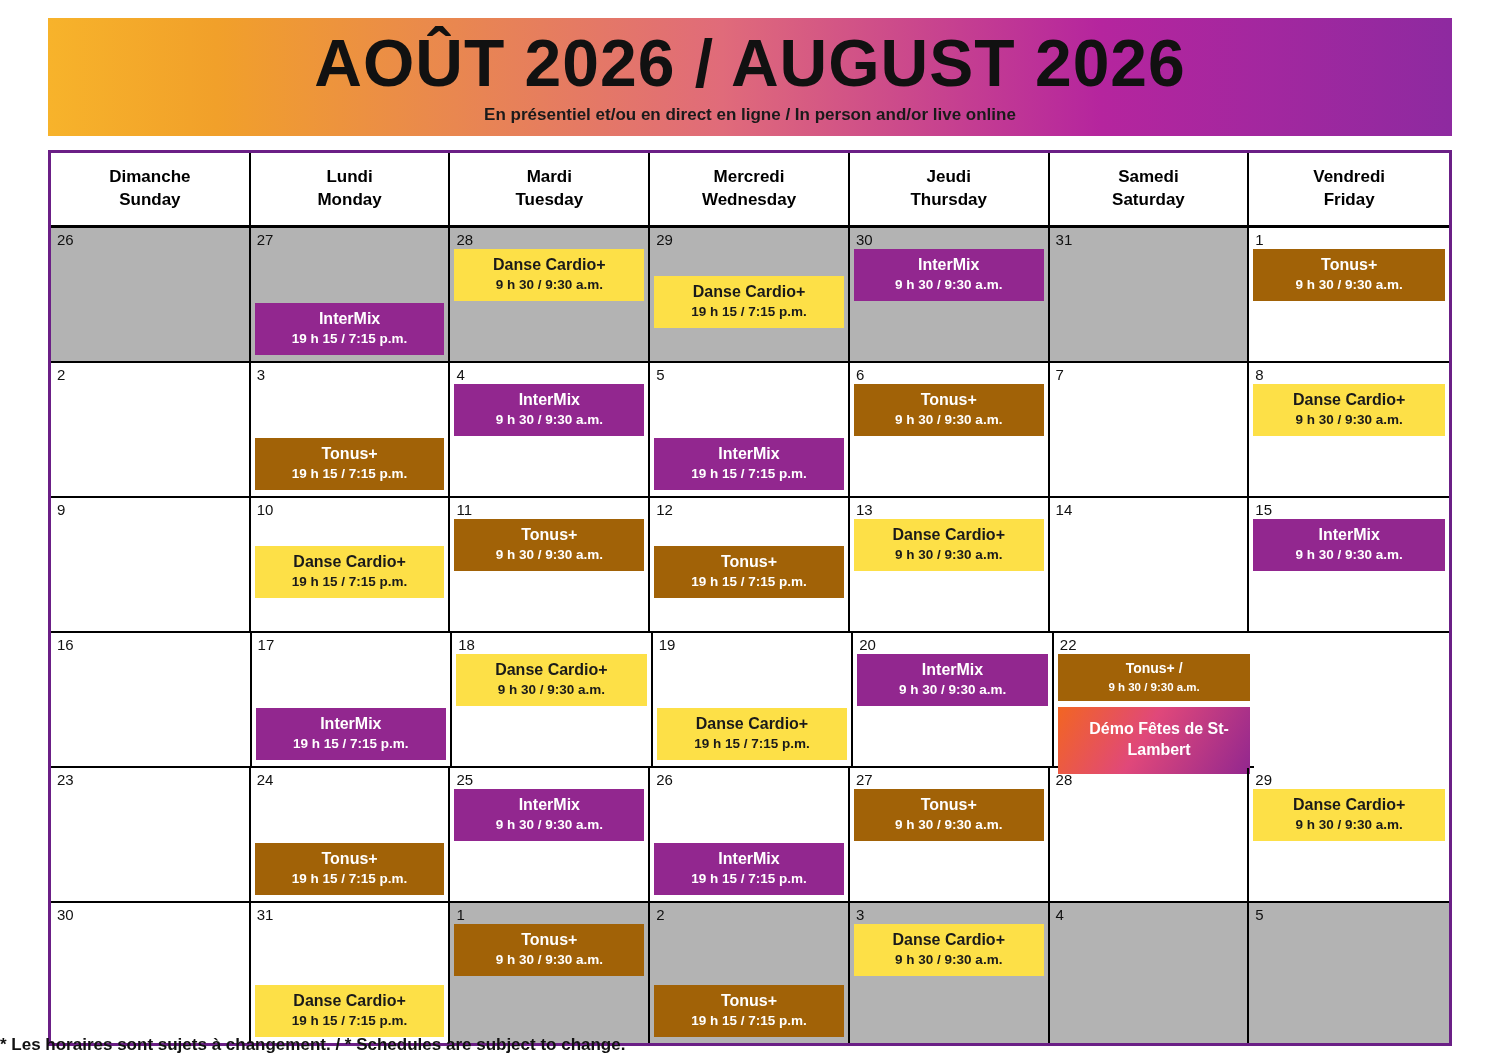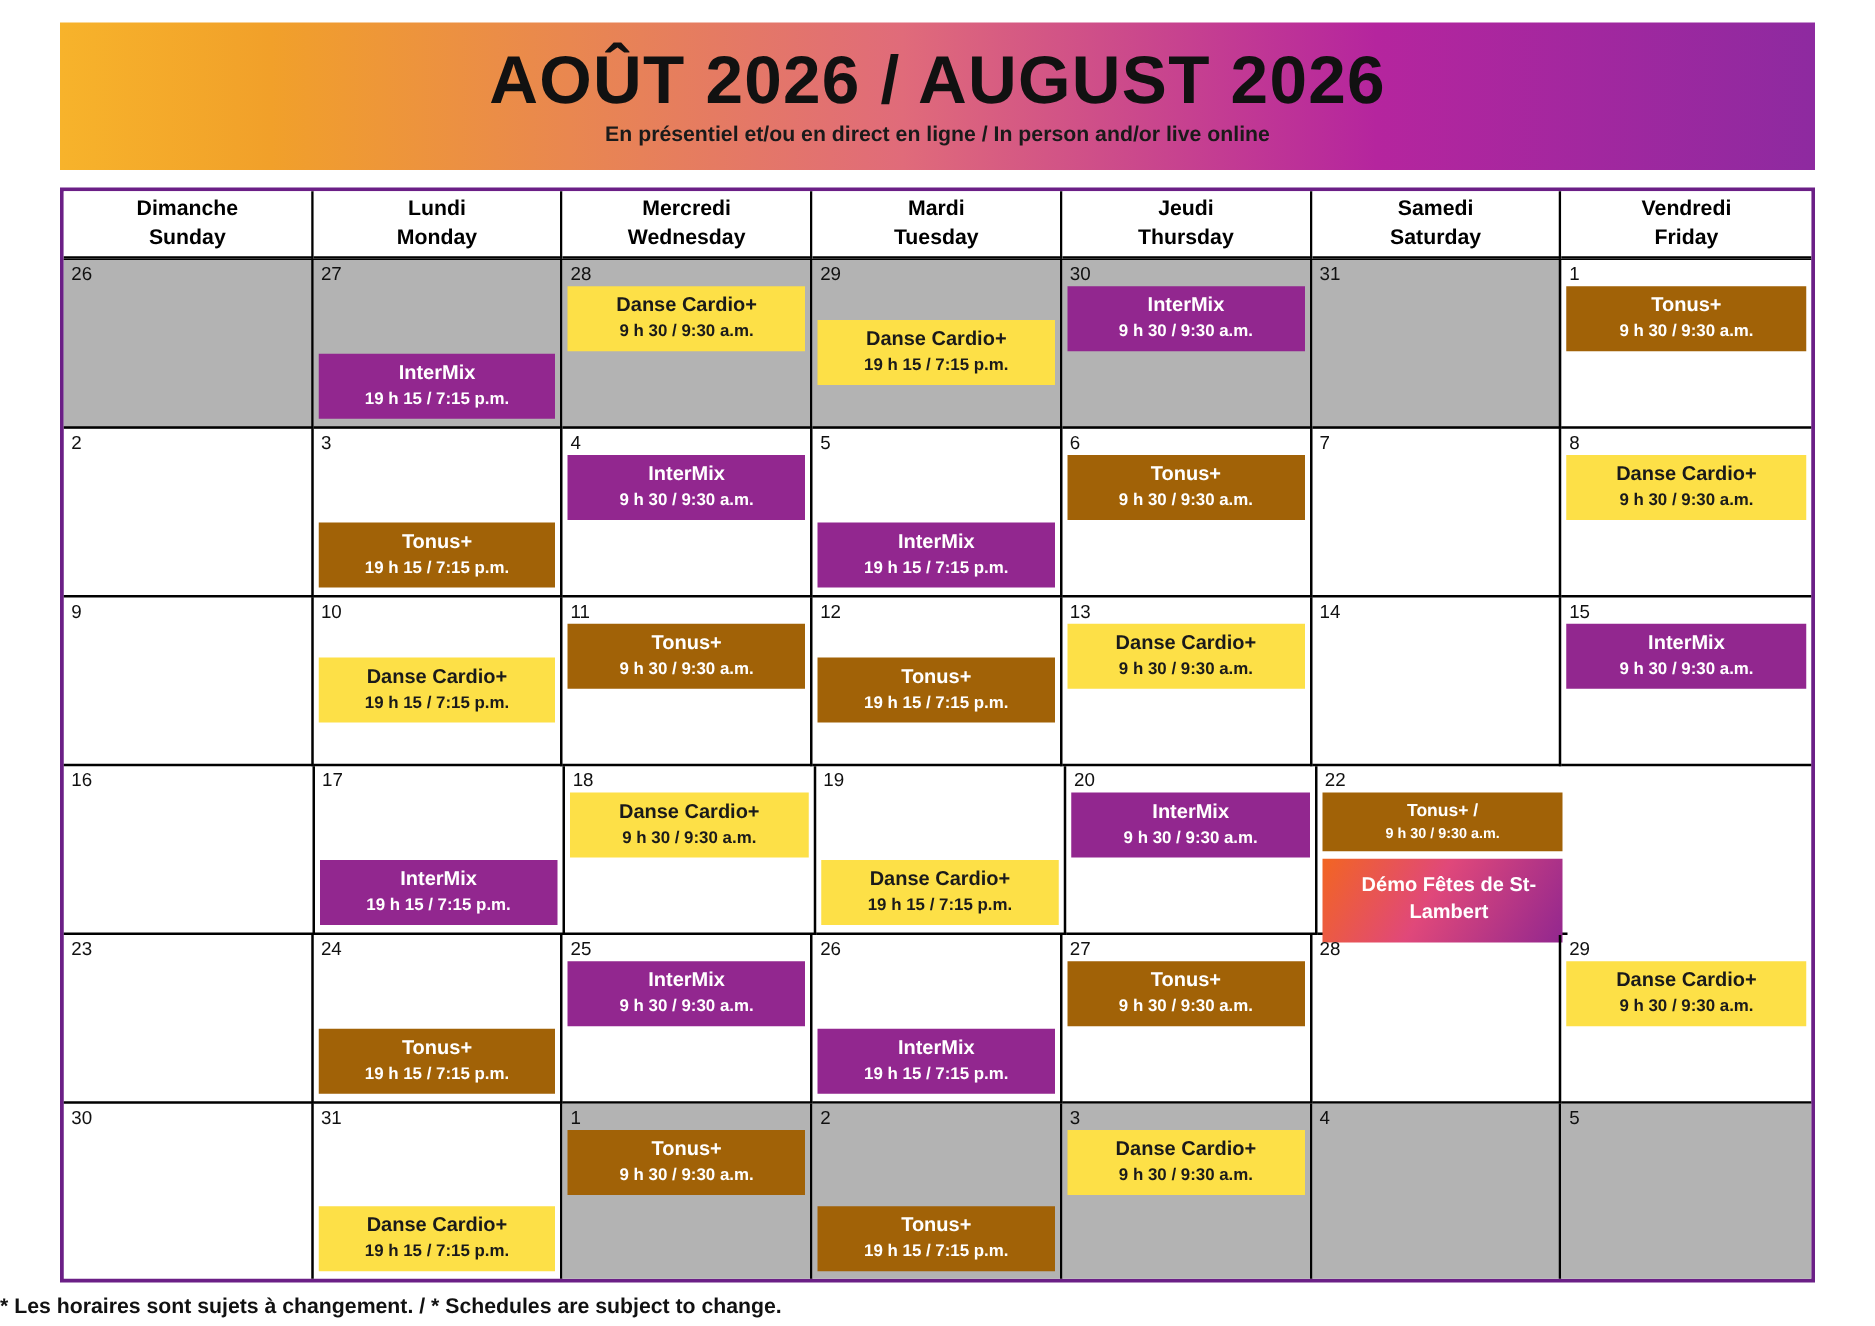--- a/index.html
+++ b/index.html
@@ -26,21 +26,21 @@
     top: 18px;
     width: 1404px;
     height: 118px;
     background: linear-gradient(90deg, #f7b32b 0%, #f1a02a 12%, #e06b7a 48%, #b5259e 75%, #8e2aa0 100%);
     display: flex;
     flex-direction: column;
     align-items: center;
     justify-content: center;
   }
   .banner-title {
-    font-size: 54px;
+    font-size: 66px;
     font-weight: bold;
     letter-spacing: 1px;
     line-height: 1.05;
     color: #111;
     white-space: nowrap;
   }
   .banner-sub {
     margin-top: 6px;
     font-size: 17px;
     font-weight: bold;
@@ -65,21 +65,21 @@
     width: 200.57px;
     border-right: 2px solid #000;
     border-bottom: 2px solid #000;
     position: relative;
   }
   .cell:last-child { border-right: none; }
   .row:last-child .cell { border-bottom: none; }
 
   
   .hrow .cell {
-    height: 54px;
+    height: 74px;
     display: flex;
     flex-direction: column;
     align-items: center;
     justify-content: center;
     font-weight: bold;
     font-size: 17px;
     line-height: 1.35;
     background: #fff;
   }
   .hrow { border-bottom: 1px solid #000; }
@@ -170,28 +170,28 @@
     <div class="row hrow">
       <div class="cell">
         <span>Dimanche</span>
         <span>Sunday</span>
       </div>
       <div class="cell">
         <span>Lundi</span>
         <span>Monday</span>
       </div>
       <div class="cell">
+        <span>Mardi</span>
+        <span>Tuesday</span>
+      </div>
+      <div class="cell">
         <span>Mercredi</span>
         <span>Wednesday</span>
       </div>
       <div class="cell">
-        <span>Mardi</span>
-        <span>Tuesday</span>
-      </div>
-      <div class="cell">
         <span>Jeudi</span>
         <span>Thursday</span>
       </div>
       <div class="cell">
         <span>Samedi</span>
         <span>Saturday</span>
       </div>
       <div class="cell">
         <span>Vendredi</span>
         <span>Friday</span>

